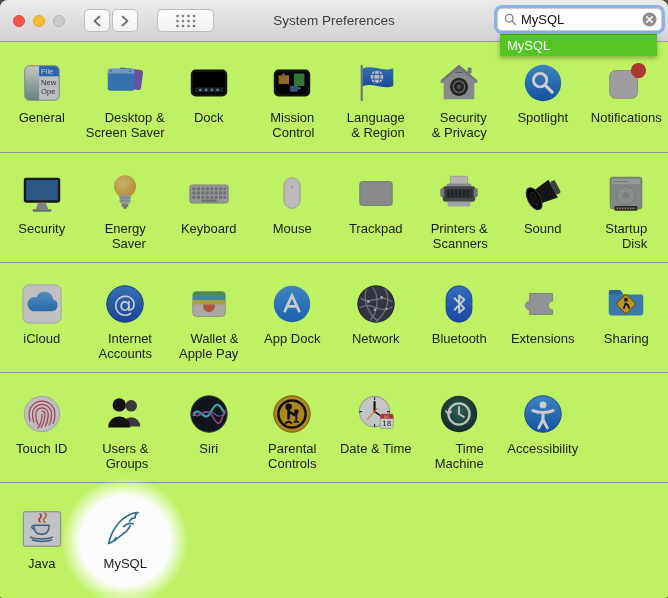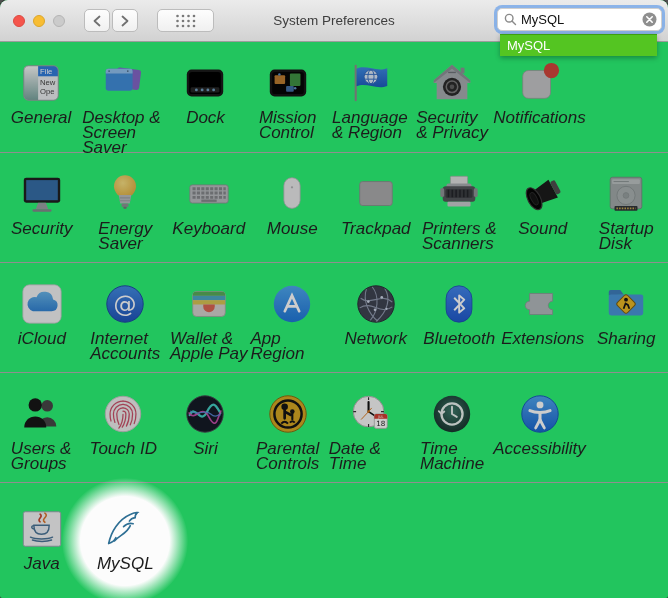--- a/index.html
+++ b/index.html
@@ -1,17 +1,17 @@
 <!DOCTYPE html>
 <html><head>
 <meta charset="utf-8">
 <style>
   html,body{margin:0;padding:0;background:#505050;font-family:"Liberation Sans",sans-serif;}
   .window{width:668px;height:598px;margin:0 auto;border-radius:8px 8px 2px 2px;overflow:hidden;
-          position:relative;background:#22c55e;box-shadow:0 0 0 1px rgba(0,0,0,.35);}
+          position:relative;background:#bef264;box-shadow:0 0 0 1px rgba(0,0,0,.35);}
   
   .titlebar{height:42px;background:linear-gradient(#ebebeb,#d2d2d2);border-bottom:1px solid #9c9c9c;
             position:relative;display:flex;align-items:center;box-sizing:border-box;}
   .traffic{display:flex;gap:8px;margin-left:13px;}
   .tl{width:12px;height:12px;border-radius:50%;box-sizing:border-box;}
   .tl.red{background:#f5554c;border:1px solid #dc4a41;}
   .tl.yellow{background:#f8bd33;border:1px solid #dba62b;}
   .tl.gray{background:#cbcbcb;border:1px solid #b4b4b4;}
   .btn{height:23px;background:linear-gradient(#fdfdfd,#f0f0f0);border:1px solid #bcbcbc;border-radius:5px;
        display:flex;align-items:center;justify-content:center;box-sizing:border-box;}
@@ -31,22 +31,22 @@
               padding-left:7px;box-shadow:0 2px 5px rgba(0,0,0,.3);z-index:5;}
   
   .content{position:relative;}
   .prow{display:grid;grid-template-columns:repeat(8,1fr);height:110px;box-sizing:border-box;}
   .prow + .prow{border-top:1px solid #8f8f8f;}
   .prow.last{height:86px;}
   .tile{position:relative;display:flex;flex-direction:column;align-items:center;padding-top:18px;
         box-sizing:border-box;cursor:default;}
   .prow.last .tile{padding-top:23px;}
   .ic{width:46px;height:46px;flex:none;position:relative;z-index:1;filter:brightness(.8) saturate(.95);}
-  .lbl{position:relative;z-index:1;margin-top:4px;font-size:17px;line-height:15px;text-align:left;
-       color:#1c1c1c;white-space:pre-line;font-style:italic;}
+  .lbl{position:relative;z-index:1;margin-top:4px;font-size:13px;line-height:15px;text-align:right;
+       color:#1c1c1c;white-space:pre-line;}
   .tile.mysql .ic{filter:none;}
   .hl-circle{position:absolute;left:50%;top:58px;width:126px;height:126px;transform:translate(-50%,-50%);
              border-radius:50%;z-index:0;
              background:radial-gradient(circle,#fcfcfc 0%,#fcfcfc 50%,rgba(252,252,252,0) 71%);}
 </style>
 </head>
 <body>
 
 <div class="window">
 
@@ -194,20 +194,34 @@
             <circle cx="24" cy="28" r="9.5" fill="#2c2c2c"></circle>
             <circle cx="24" cy="28" r="6" fill="none" stroke="#7c7c7c" stroke-width="1.6"></circle>
             <circle cx="24" cy="28" r="2.4" fill="#606060"></circle>
             <path d="M20,13 h8" stroke="#6f7479" stroke-width="1.4"></path>
           </svg>
         <div class="lbl">Security
 &amp; Privacy</div>
       </div>
       <div class="tile">
         <svg class="ic" viewBox="0 0 48 48">
+            <defs>
+              <linearGradient id="g7" x1="0" y1="0" x2="0" y2="1">
+                <stop offset="0" stop-color="#4aa6ee"></stop>
+                <stop offset="1" stop-color="#1565cc"></stop>
+              </linearGradient>
+            </defs>
+            <circle cx="24" cy="24" r="19" fill="url(#g7)"></circle>
+            <circle cx="21" cy="21" r="7" fill="none" stroke="#fff" stroke-width="3"></circle>
+            <path d="M26.5,26.5 L33.5,33.5" stroke="#fff" stroke-width="3.4" stroke-linecap="round"></path>
+          </svg>
+        <div class="lbl">Spotlight</div>
+      </div>
+      <div class="tile">
+        <svg class="ic" viewBox="0 0 48 48">
             <rect x="7" y="11" width="29" height="29" rx="6" fill="#c6c6c8" stroke="#9b9b9d" stroke-width="0.8"></rect>
             <circle cx="37" cy="11" r="8" fill="#d8453a"></circle>
           </svg>
         <div class="lbl">Notifications</div>
       </div>
     </div>
 
     <div class="prow">
       <div class="tile">
         <svg class="ic" viewBox="0 0 48 48">
@@ -355,21 +369,21 @@
                 <stop offset="0" stop-color="#4aa8f4"></stop>
                 <stop offset="1" stop-color="#1c78de"></stop>
               </linearGradient>
             </defs>
             <circle cx="24" cy="24" r="19" fill="url(#g20)"></circle>
             <g stroke="#fff" stroke-width="2.8" stroke-linecap="round" fill="none">
               <path d="M16.5,31.5 L24,15 L31.5,31.5"></path>
               <path d="M19.3,26.5 h9.4"></path>
             </g>
           </svg>
-        <div class="lbl">App Region</div>
+        <div class="lbl">App Dock</div>
       </div>
       <div class="tile">
         <svg class="ic" viewBox="0 0 48 48">
             <circle cx="24" cy="24" r="19" fill="#3e4452"></circle>
             <g stroke="#98a2b8" stroke-width="1.1" fill="none" opacity="0.9">
               <path d="M8,18 C18,26 30,12 41,22"></path>
               <path d="M7,28 C20,20 28,36 41,27"></path>
               <path d="M14,8.5 C10,20 16,34 26,42"></path>
               <path d="M33,7.5 C40,18 36,32 24,42.5"></path>
               <path d="M20,6 C28,16 26,32 18,41"></path>
@@ -411,52 +425,52 @@
               <rect x="16.5" y="16.5" width="15" height="15" rx="2.5" fill="#ecb81e" stroke="#7c5e0a"></rect>
             </g>
             <circle cx="24" cy="19.5" r="2" fill="#141414"></circle>
             <path d="M21.5,29 l2,-5.5 2.5,1.5 1.5,4" fill="none" stroke="#141414" stroke-width="1.8"></path>
           </svg>
         <div class="lbl">Sharing</div>
       </div>
     </div>
 
     <div class="prow">
-      <div class="tile">
-        <svg class="ic" viewBox="0 0 48 48">
-            <g fill="#474747">
-              <circle cx="30.5" cy="15.5" r="6"></circle>
-              <path d="M21,37 a9.5,9.5 0 0 1 19,0 z"></path>
-            </g>
-            <g fill="#161616">
-              <circle cx="18" cy="14.5" r="7"></circle>
-              <path d="M6.5,38 a11.5,11.5 0 0 1 23,0 z"></path>
-            </g>
-          </svg>
-        <div class="lbl">Users &amp;
-Groups</div>
-      </div>
       <div class="tile">
         <svg class="ic" viewBox="0 0 48 48">
             <circle cx="24" cy="24" r="18.5" fill="#ededed" stroke="#c6c6c6"></circle>
             <g fill="none" stroke="#d0506a" stroke-width="1.3" stroke-linecap="round">
               <path d="M24,10.5 a13.5,13.5 0 0 1 13.5,13.5 c0,3.5 -0.5,7 -1.8,10"></path>
               <path d="M24,14 a10,10 0 0 1 10,10 c0,4 -0.7,8 -2.4,11.3"></path>
               <path d="M24,17.5 a6.5,6.5 0 0 1 6.5,6.5 c0,4.5 -1,9 -3,12.6"></path>
               <path d="M24,21 a3,3 0 0 1 3,3 c0,5 -1.3,10 -3.8,13.7"></path>
               <path d="M24,24.5 c0,5 -1.5,10.5 -4.3,14.3"></path>
               <path d="M24,10.5 a13.5,13.5 0 0 0 -13.5,13.5 c0,2.5 0.3,5 1,7.3"></path>
               <path d="M24,14 a10,10 0 0 0 -10,10 c0,3 0.5,6 1.6,8.8"></path>
               <path d="M24,17.5 a6.5,6.5 0 0 0 -6.5,6.5 c0,3.8 0.8,7.6 2.3,11"></path>
             </g>
           </svg>
         <div class="lbl">Touch ID</div>
       </div>
       <div class="tile">
         <svg class="ic" viewBox="0 0 48 48">
+            <g fill="#474747">
+              <circle cx="30.5" cy="15.5" r="6"></circle>
+              <path d="M21,37 a9.5,9.5 0 0 1 19,0 z"></path>
+            </g>
+            <g fill="#161616">
+              <circle cx="18" cy="14.5" r="7"></circle>
+              <path d="M6.5,38 a11.5,11.5 0 0 1 23,0 z"></path>
+            </g>
+          </svg>
+        <div class="lbl">Users &amp;
+Groups</div>
+      </div>
+      <div class="tile">
+        <svg class="ic" viewBox="0 0 48 48">
             <circle cx="24" cy="24" r="19" fill="#141a26"></circle>
             <g fill="none" stroke-linecap="round">
               <path d="M8,25 C14,13 19,36 26,22 S36,16 40,23" stroke="#3ecfc4" stroke-width="2.4"></path>
               <path d="M7.5,23 C14,33 20,12 28,27 S37,28 40.5,21" stroke="#d84fb8" stroke-width="1.8" opacity="0.9"></path>
               <path d="M9,21 C16,27 24,18 30,24 S38,23 40,25" stroke="#5a8ae0" stroke-width="1.2" opacity="0.9"></path>
             </g>
             <circle cx="24" cy="24" r="19" fill="none" stroke="#454a55"></circle>
           </svg>
         <div class="lbl">Siri</div>
       </div>

